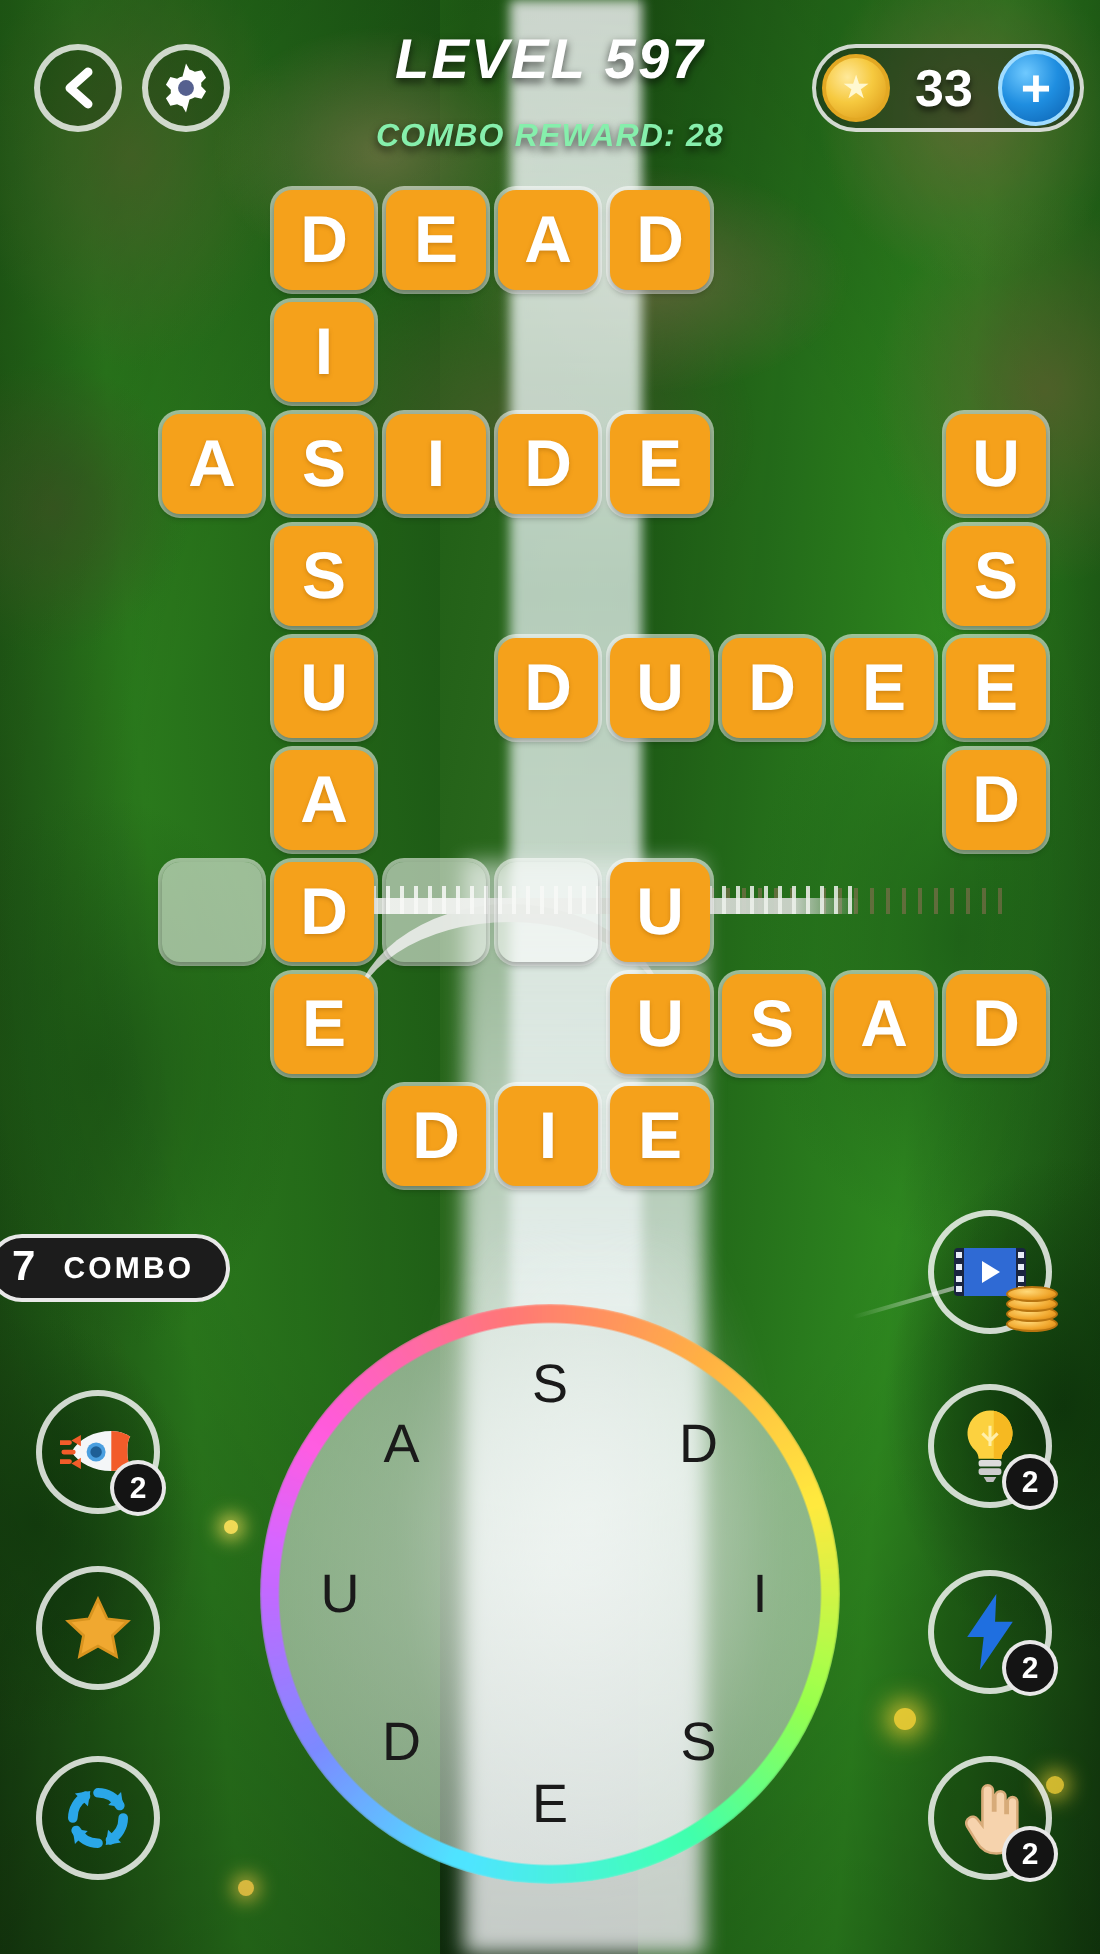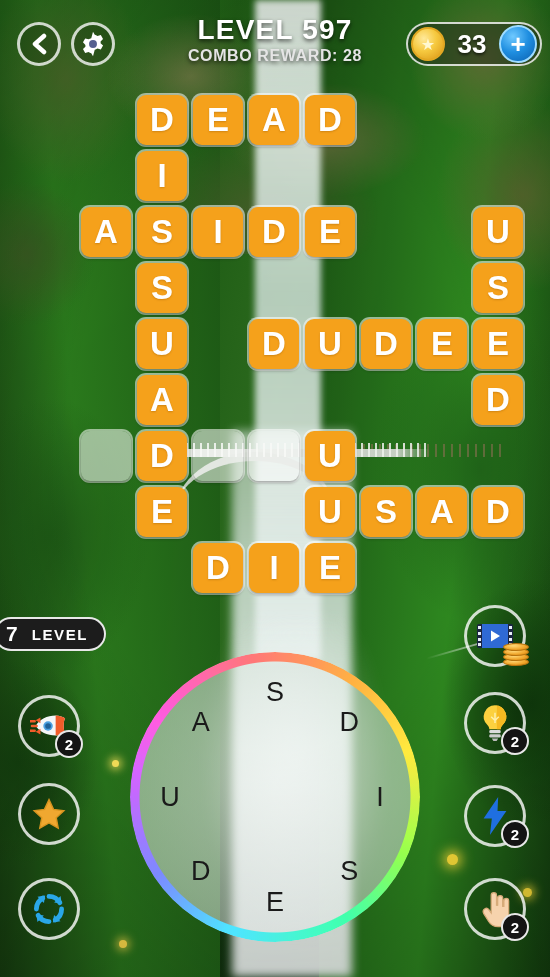--- a/index.html
+++ b/index.html
@@ -102,24 +102,25 @@
     border:3px solid rgba(255,255,255,.78);
     background:rgba(0,0,0,.15);
     display:flex; align-items:center; justify-content:center;
   }
   #back-btn { left:17px; top:22px; width:44px; height:44px; }
   #settings-btn { left:71px; top:22px; width:44px; height:44px; }
   #title-block { position:absolute; left:0; top:14px; width:550px; text-align:center; }
   #level-title {
     font-size:28px; font-weight:bold; color:#fff; letter-spacing:1.2px;
     text-shadow:0 2px 4px rgba(0,0,0,.65);
+    font-style:italic;
   }
   #combo-reward {
-    font-size:16px; font-weight:bold; color:#e5e5e5; letter-spacing:.6px;
-    margin-top:1px; text-shadow:0 2px 4px rgba(0,0,0,.65);
+    font-size:16px; font-weight:bold; color:#86efac; letter-spacing:.6px;
+    margin-top:14px; text-shadow:0 2px 4px rgba(0,0,0,.65);font-style:italic;
   }
   #coin-bar {
     position:absolute; right:8px; top:22px; width:136px; height:44px;
     border-radius:22px; background:rgba(28,30,26,.42);
     border:2px solid rgba(255,255,255,.8);
     display:flex; align-items:center;
   }
   #coin-icon {
     width:34px; height:34px; margin-left:3px; border-radius:50%;
     background:radial-gradient(circle at 36% 32%, #ffe99a 0%, #f6c93f 45%, #d99414 100%);
@@ -431,21 +432,21 @@
         <div class="tile filled">E</div>
       </div>
       <div class="cell"></div>
       <div class="cell"></div>
       <div class="cell"></div>
     </div>
   </div>
 
 <div id="combo-badge">
   <span id="combo-num">7</span>
-  <span id="combo-label">LEVEL</span>
+  <span id="combo-label">COMBO</span>
 </div>
 
 <div id="wheel">
   <div id="wheel-ring"></div>
 <div class="wheel-letter" style="left: 140px; top: 35px;">S</div>
     <div class="wheel-letter" style="left: 214.246px; top: 65.7538px;">D</div>
     <div class="wheel-letter" style="left: 245px; top: 140px;">I</div>
     <div class="wheel-letter" style="left: 214.246px; top: 214.246px;">S</div>
     <div class="wheel-letter" style="left: 140px; top: 245px;">E</div>
     <div class="wheel-letter" style="left: 65.7538px; top: 214.246px;">D</div>

